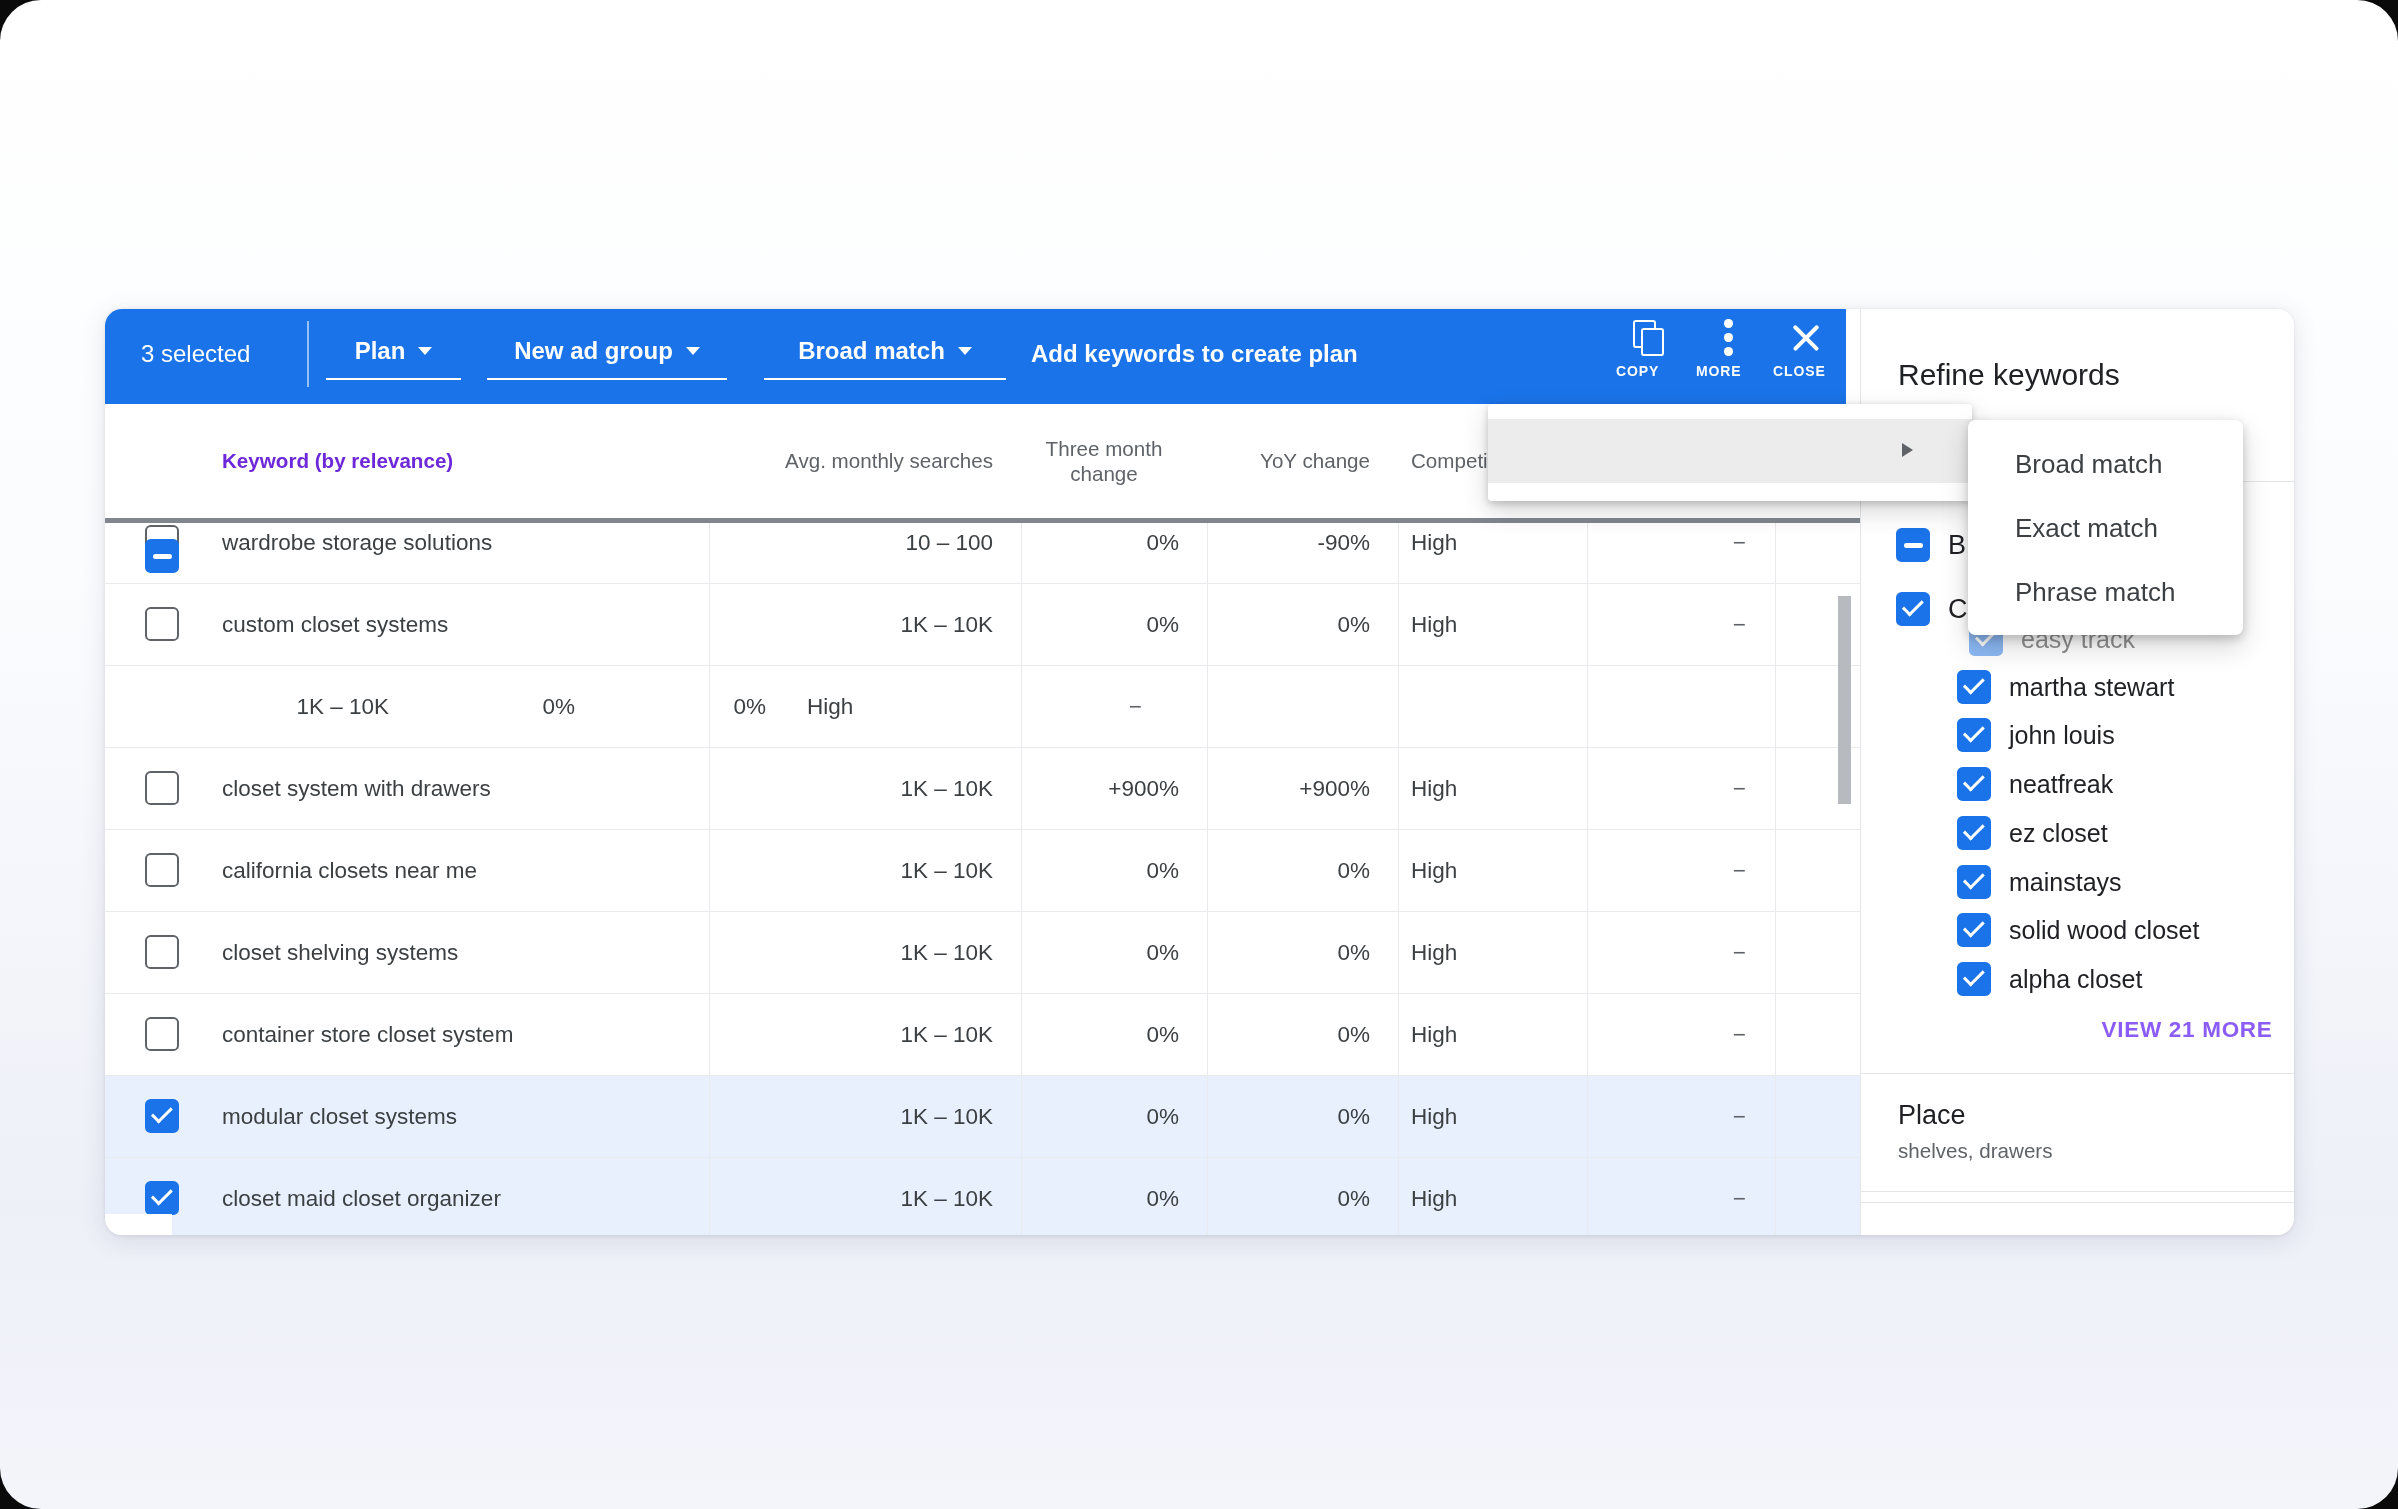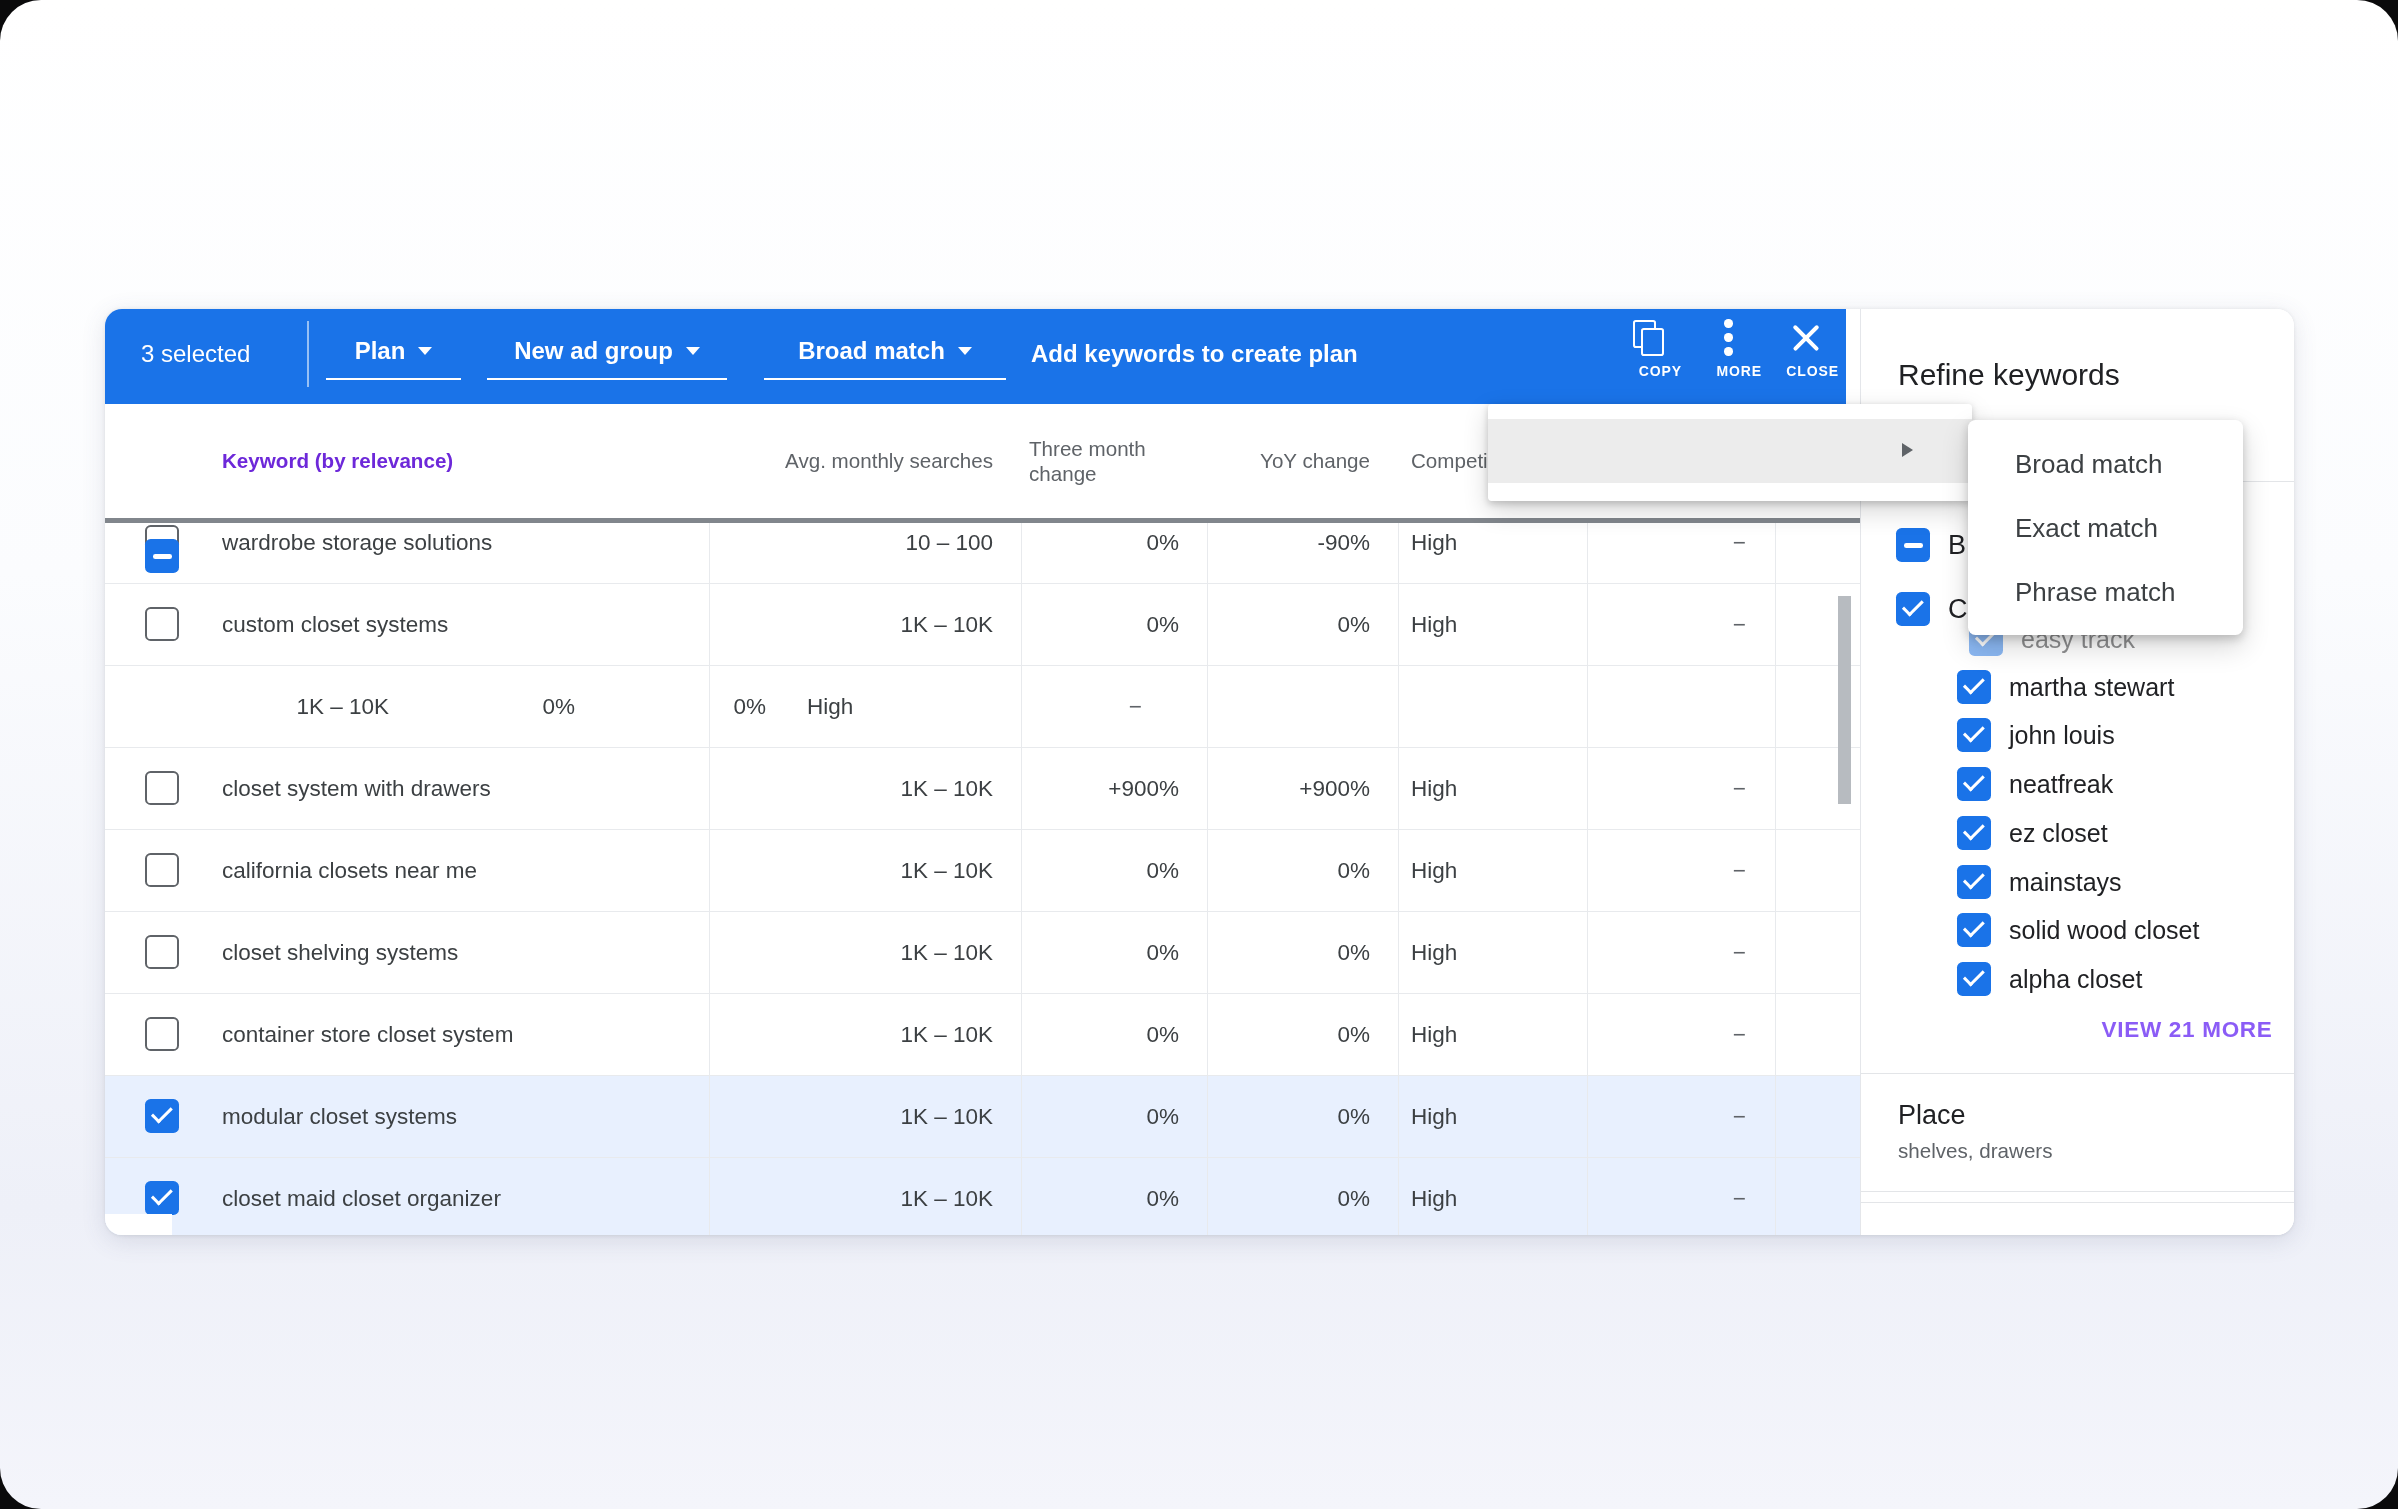--- a/index.html
+++ b/index.html
@@ -22,21 +22,21 @@
   }
   
   .toolbar{position:absolute;left:0;top:0;width:1741px;height:95px;background:#1a73e8;color:#fff;}
   .tb-count{position:absolute;left:36px;top:26px;font-size:24px;line-height:37px;}
   .tb-vdiv{position:absolute;left:202px;top:12px;width:1.9px;height:66px;background:rgba(255,255,255,.55);}
   .tb-btn{position:absolute;top:17px;height:52px;border-bottom:2.8px solid #ffffff;
     text-align:center;font-size:24px;font-weight:bold;line-height:49px;cursor:pointer;white-space:nowrap;}
   .caret{display:inline-block;width:0;height:0;border-left:7.5px solid transparent;
     border-right:7.5px solid transparent;border-top:8.4px solid #fff;margin-left:13px;vertical-align:3.7px;}
   .tb-hint{position:absolute;left:926px;top:26px;font-size:24px;font-weight:bold;line-height:37px;}
-  .icon-btn{position:absolute;top:5.6px;width:66px;height:84px;text-align:right;cursor:pointer;}
+  .icon-btn{position:absolute;top:5.6px;width:66px;height:84px;text-align:left;cursor:pointer;}
   .icon-btn .glyph{height:47px;display:flex;align-items:center;justify-content:center;}
   .icon-btn .lbl{font-size:14px;letter-spacing:0.9px;font-weight:bold;margin-top:1.9px;}
   .ic-copy{position:relative;width:32px;height:37px;}
   .ic-copy::before{content:"";position:absolute;left:0;top:0;width:19px;height:24px;
     border:2.8px solid #fff;border-radius:2.8px;}
   .ic-copy::after{content:"";position:absolute;left:8.4px;top:8.4px;width:19px;height:24px;
     border:2.8px solid #fff;border-radius:2.8px;background:#1a73e8;}
   .ic-more{position:relative;width:9.4px;height:41px;}
   .ic-more::before{content:"";position:absolute;left:0;top:1.9px;width:8.4px;height:8.4px;border-radius:50%;
     background:#fff;box-shadow:0 14px 0 #fff,0 28px 0 #fff;}
@@ -54,21 +54,21 @@
   .cell.kw{position:relative;}
   .cell.kw span{display:block;padding-left:117px;}
   .cell.comp{padding-left:13px;}
   .cell.dash{color:#5f6368;}
   .colline{position:absolute;top:95px;width:0.9px;height:831px;background:#e8eaed;z-index:3;}
   .thead{position:absolute;left:0;top:95px;width:1755px;height:114px;background:#fff;z-index:4;display:flex;}
   .hcell{flex:none;box-sizing:border-box;display:flex;align-items:center;color:#5f6368;font-size:20.6px;}
   .hcell.r{justify-content:flex-end;padding-right:28px;text-align:right;}
   .hcell.kw{position:relative;color:#6d28d9;font-weight:bold;}
   .hcell.kw span{padding-left:117px;}
-  .hcell .wrap2{display:block;text-align:left;line-height:25px;}
+  .hcell .wrap2{display:block;text-align:center;line-height:25px;}
   .hcell.comp{padding-left:13px;}
   .graybar{position:absolute;left:0;top:209px;width:1755px;height:4.7px;background:#81868c;z-index:6;}
   .vscroll{position:absolute;left:1733px;top:287px;width:13px;height:208px;background:#b7bbc0;z-index:5;}
   .notch{position:absolute;left:0;top:905px;width:67px;height:20.6px;background:#fff;z-index:6;}
   
   .cb{position:absolute;width:34px;height:34px;border-radius:5.6px;box-sizing:border-box;cursor:pointer;}
   .cb.un{border:2.8px solid #5f6368;background:#fff;}
   .cb.ck{background:#1a73e8;}
   .cb.ck::after{content:"";position:absolute;left:6.6px;top:7.5px;width:17px;height:8.4px;
     border-left:3.7px solid #fff;border-bottom:3.7px solid #fff;transform:rotate(-45deg);}

